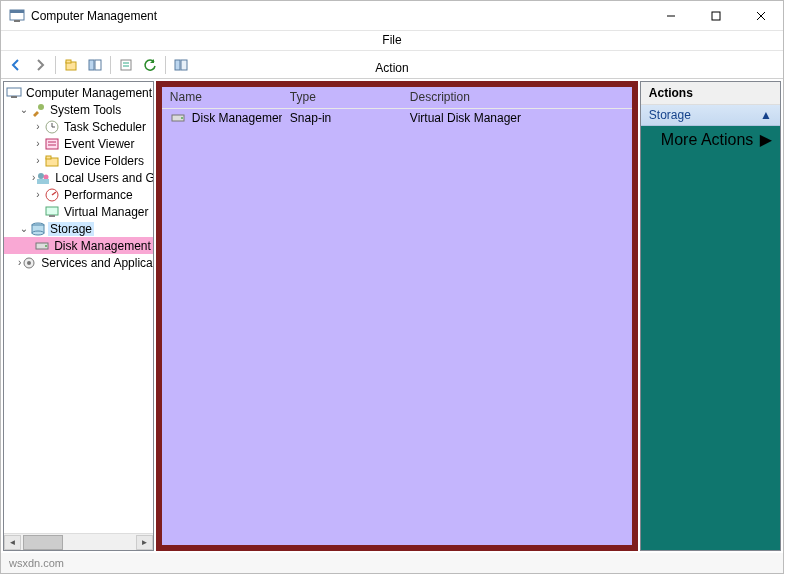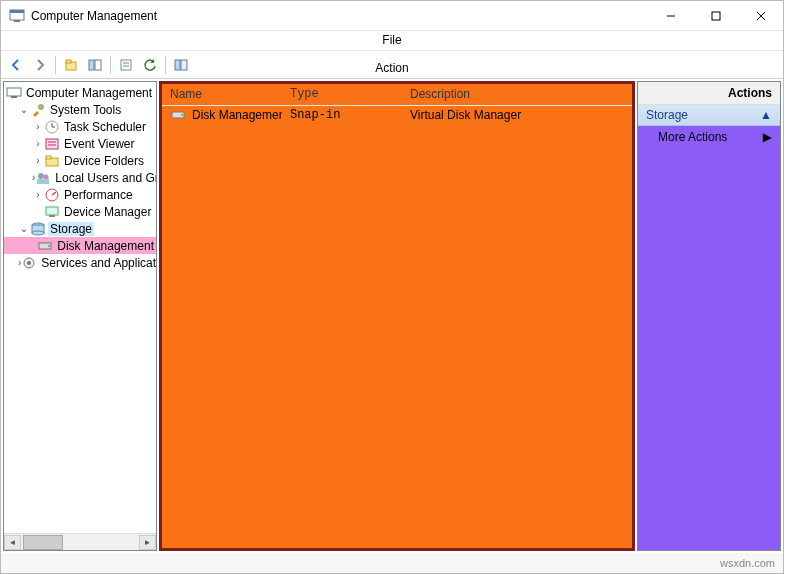--- a/index.html
+++ b/index.html
@@ -29,34 +29,34 @@
   .node-icon { width:16px; height:16px; display:inline-flex; align-items:center; justify-content:center; margin-right:2px; flex-shrink:0;}
   .tree-label { padding:0 2px; }
   .sel-storage { background:#cde8ff; }
   .hl-yellow { background:#f9a8d4;}
   .depth0{padding-left:2px;} .depth1{padding-left:14px;} .depth2{padding-left:28px;}
   .scrollbar-h { height:17px; background:#f0f0f0; border-top:1px solid #ddd; display:flex; align-items:center; position:relative;}
   .sb-btn { width:17px; height:15px; background:#e8e8e8; border:1px solid #ccc; display:flex; align-items:center; justify-content:center; font-size:8px; color:#555;}
   .sb-thumb { flex:0 0 40px; height:15px; background:#cdcdcd; border:1px solid #aaa; margin-left:2px;}
   .sb-track { flex:1;}
   
-  .list-pane { flex:1; border:3px solid #7f1d1d; margin-right:2px; display:flex; flex-direction:column; background:#f97316;}
+  .list-pane { flex:1; border:6px solid #7f1d1d; margin-right:2px; display:flex; flex-direction:column; background:#c4b5fd;}
   .list-header { display:flex; height:22px; border-bottom:1px solid #e8e8e8;}
   .list-col { padding:3px 8px; font-size:12px; color:#333; border-right:1px solid transparent;}
   .list-body { flex:1; }
   .list-row { display:flex; height:18px; align-items:center;}
   .list-cell { padding:0 8px; font-size:12px; display:flex; align-items:center; gap:4px; overflow:hidden; white-space:nowrap;}
-  .col-name{width:120px;} .col-type{width:120px;font-family:Liberation Mono, monospace;} .col-desc{width:230px;}
-  
-  .actions-pane { width:145px; border:1px solid #828790; display:flex; flex-direction:column; background:#8b5cf6;text-align:right;}
+  .col-name{width:120px;} .col-type{width:120px;} .col-desc{width:230px;}
+  
+  .actions-pane { width:145px; border:1px solid #828790; display:flex; flex-direction:column; background:#0f766e;}
   .actions-title { background:#f0f0f0; padding:4px 8px; font-weight:bold; font-size:12px; border-bottom:1px solid #ddd;}
   .actions-section { background:linear-gradient(#d7e6f7,#c5d9f0); padding:3px 8px; font-size:12px; display:flex; justify-content:space-between; align-items:center; border-bottom:1px solid #b0c4de; color:#15428b;}
-  .actions-item { padding:4px 8px 4px 20px; font-size:12px; display:flex; justify-content:space-between; align-items:center;}
-  
-  .footer { height:20px; display:flex; justify-content:flex-end; align-items:center; padding:0 8px; font-size:11px; color:#888; background:#f7f7f7;}
+  .actions-item { padding:4px 8px 4px 20px; font-size:16px; display:flex; justify-content:space-between; align-items:center;}
+  
+  .footer { height:20px; display:flex; justify-content:flex-start; align-items:center; padding:0 8px; font-size:11px; color:#888; background:#f7f7f7;}
 </style>
 </head>
 <body>
 
 <div class="window">
 
   <div class="titlebar">
     <div class="titlebar-left">
       <span class="titlebar-icon">
         <svg viewBox="0 0 16 16">
@@ -226,21 +226,21 @@
         </div>
 
         <div class="tree-row depth2">
           <span class="twisty"></span>
           <span class="node-icon">
               <svg viewBox="0 0 16 16">
                 <rect x="2" y="3" width="12" height="8" fill="#dfe" stroke="#5a7"></rect>
                 <rect x="5" y="11" width="6" height="2" fill="#888"></rect>
               </svg>
             </span>
-          <span class="tree-label">Device Manager</span>
+          <span class="tree-label">Virtual Manager</span>
         </div>
 
         <div class="tree-row depth1">
           <span class="twisty">⌄</span>
           <span class="node-icon">
               <svg viewBox="0 0 16 16">
                 <ellipse cx="8" cy="4" rx="6" ry="2" fill="#bde" stroke="#58a"></ellipse>
                 <rect x="2" y="4" width="12" height="8" fill="#bde" stroke="#58a"></rect>
                 <ellipse cx="8" cy="12" rx="6" ry="2" fill="#bde" stroke="#58a"></ellipse>
               </svg>

